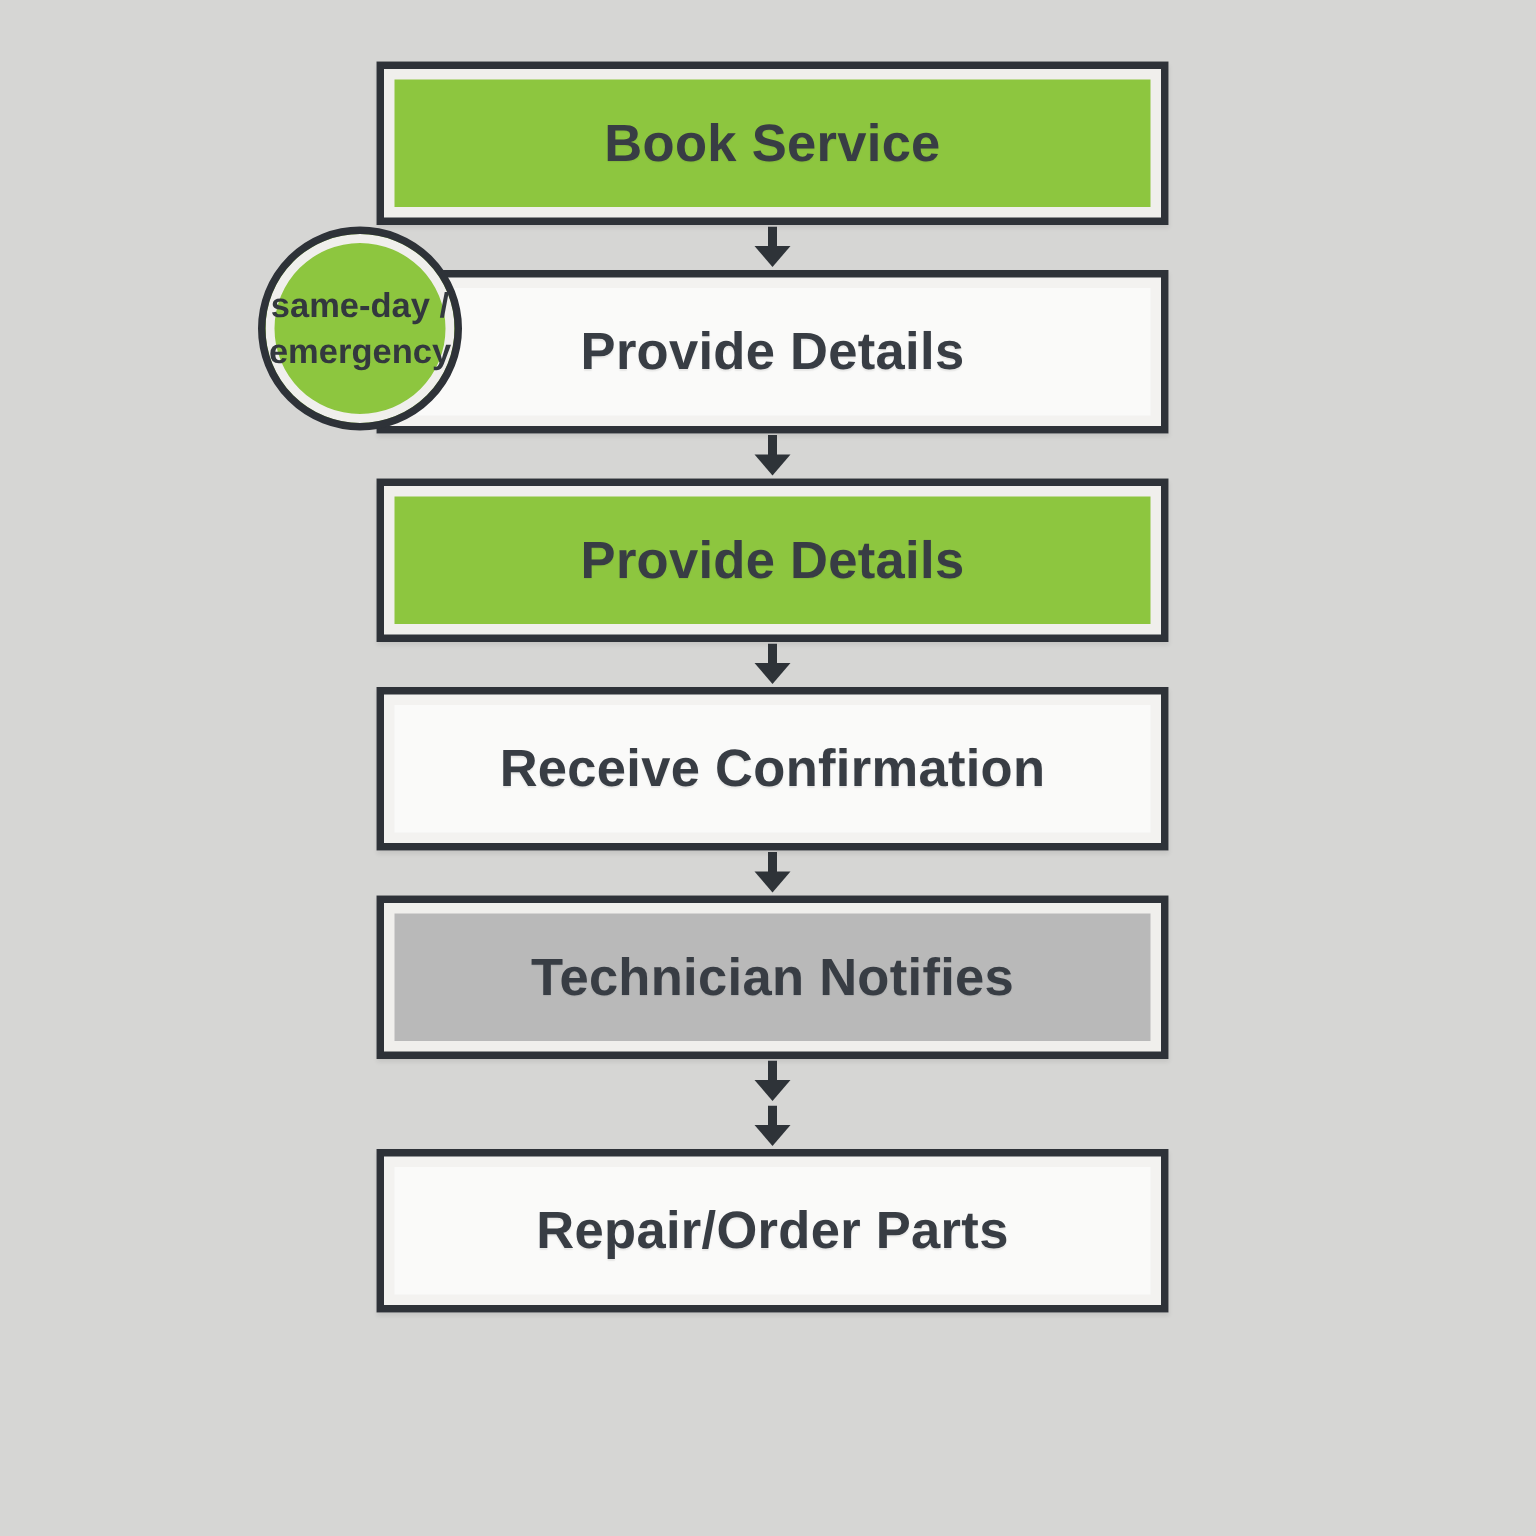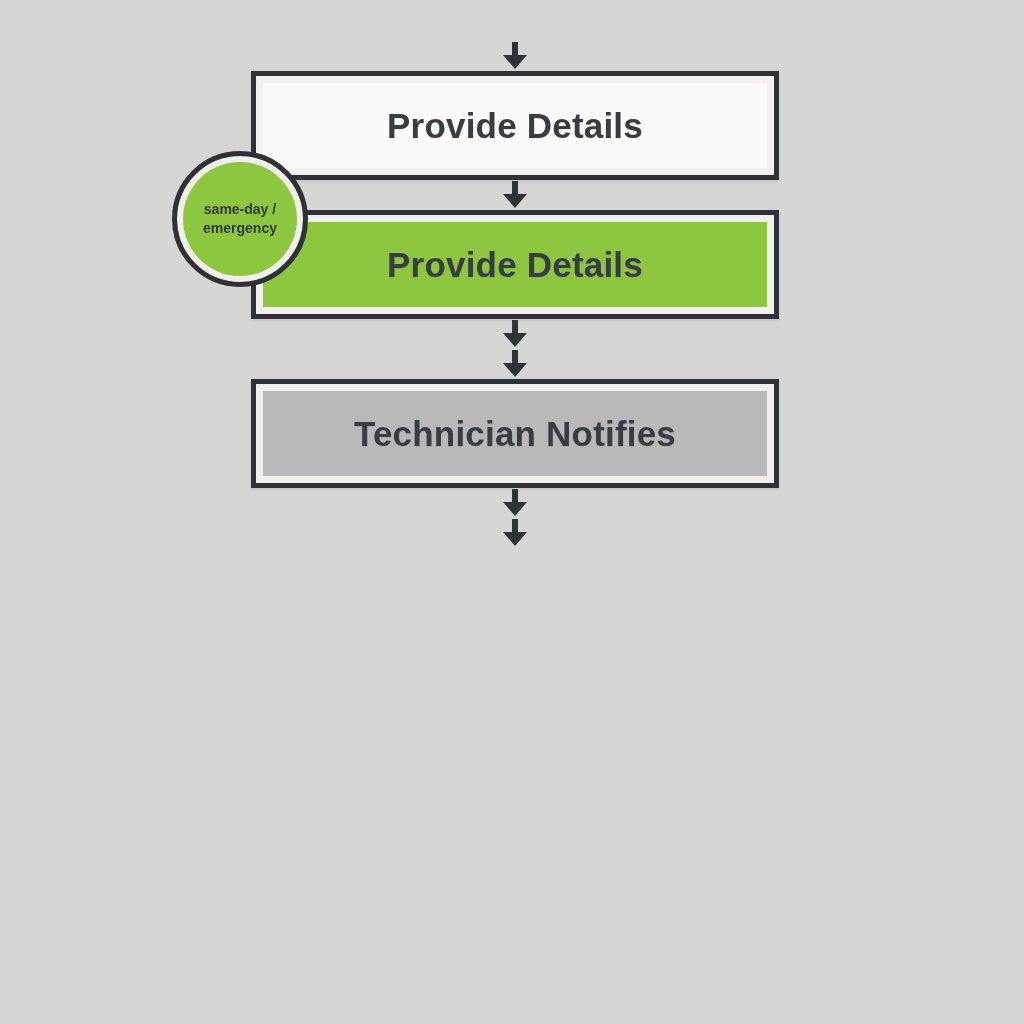--- a/index.html
+++ b/index.html
@@ -76,33 +76,38 @@
     background:var(--green);
     box-shadow:inset 0 0 0 6px var(--matte);
     display:flex;
     flex-direction:column;
     align-items:center;
     justify-content:center;
     text-align:center;
     z-index:3;
   }
   .badge-line{
-    font-size:14px;
+    font-size:23px;
     font-weight:700;
     color:#33383e;
     line-height:1.35;
   }
 </style>
 </head>
 <body>
 
 <div class="canvas">
 
   <div class="flow-column">
 
+    <div class="step-box" data-variant="green">
+      <div class="step-fill">
+        <span class="step-label">Book Service</span>
+      </div>
+    </div>
 
     <div class="arrow-gap">
       <svg width="28" height="28" viewBox="0 0 28 28">
         <rect x="11" y="0" width="6" height="15" fill="#2e3338"></rect>
         <polygon points="2,13 26,13 14,27" fill="#2e3338"></polygon>
       </svg>
     </div>
 
     <div class="step-box" data-variant="white">
       <div class="step-fill">
@@ -123,20 +128,25 @@
       </div>
     </div>
 
     <div class="arrow-gap">
       <svg width="28" height="28" viewBox="0 0 28 28">
         <rect x="11" y="0" width="6" height="15" fill="#2e3338"></rect>
         <polygon points="2,13 26,13 14,27" fill="#2e3338"></polygon>
       </svg>
     </div>
 
+    <div class="step-box" data-variant="white">
+      <div class="step-fill">
+        <span class="step-label">Receive Confirmation</span>
+      </div>
+    </div>
 
     <div class="arrow-gap">
       <svg width="28" height="28" viewBox="0 0 28 28">
         <rect x="11" y="0" width="6" height="15" fill="#2e3338"></rect>
         <polygon points="2,13 26,13 14,27" fill="#2e3338"></polygon>
       </svg>
     </div>
 
     <div class="step-box" data-variant="gray">
       <div class="step-fill">
@@ -152,20 +162,25 @@
     </div>
 
 
     <div class="arrow-gap">
       <svg width="28" height="28" viewBox="0 0 28 28">
         <rect x="11" y="0" width="6" height="15" fill="#2e3338"></rect>
         <polygon points="2,13 26,13 14,27" fill="#2e3338"></polygon>
       </svg>
     </div>
 
+    <div class="step-box" data-variant="white">
+      <div class="step-fill">
+        <span class="step-label">Repair/Order Parts</span>
+      </div>
+    </div>
 
   </div>
 
   <div class="badge">
     <span class="badge-line">same-day /</span>
     <span class="badge-line">emergency</span>
   </div>
 
 </div>
 

